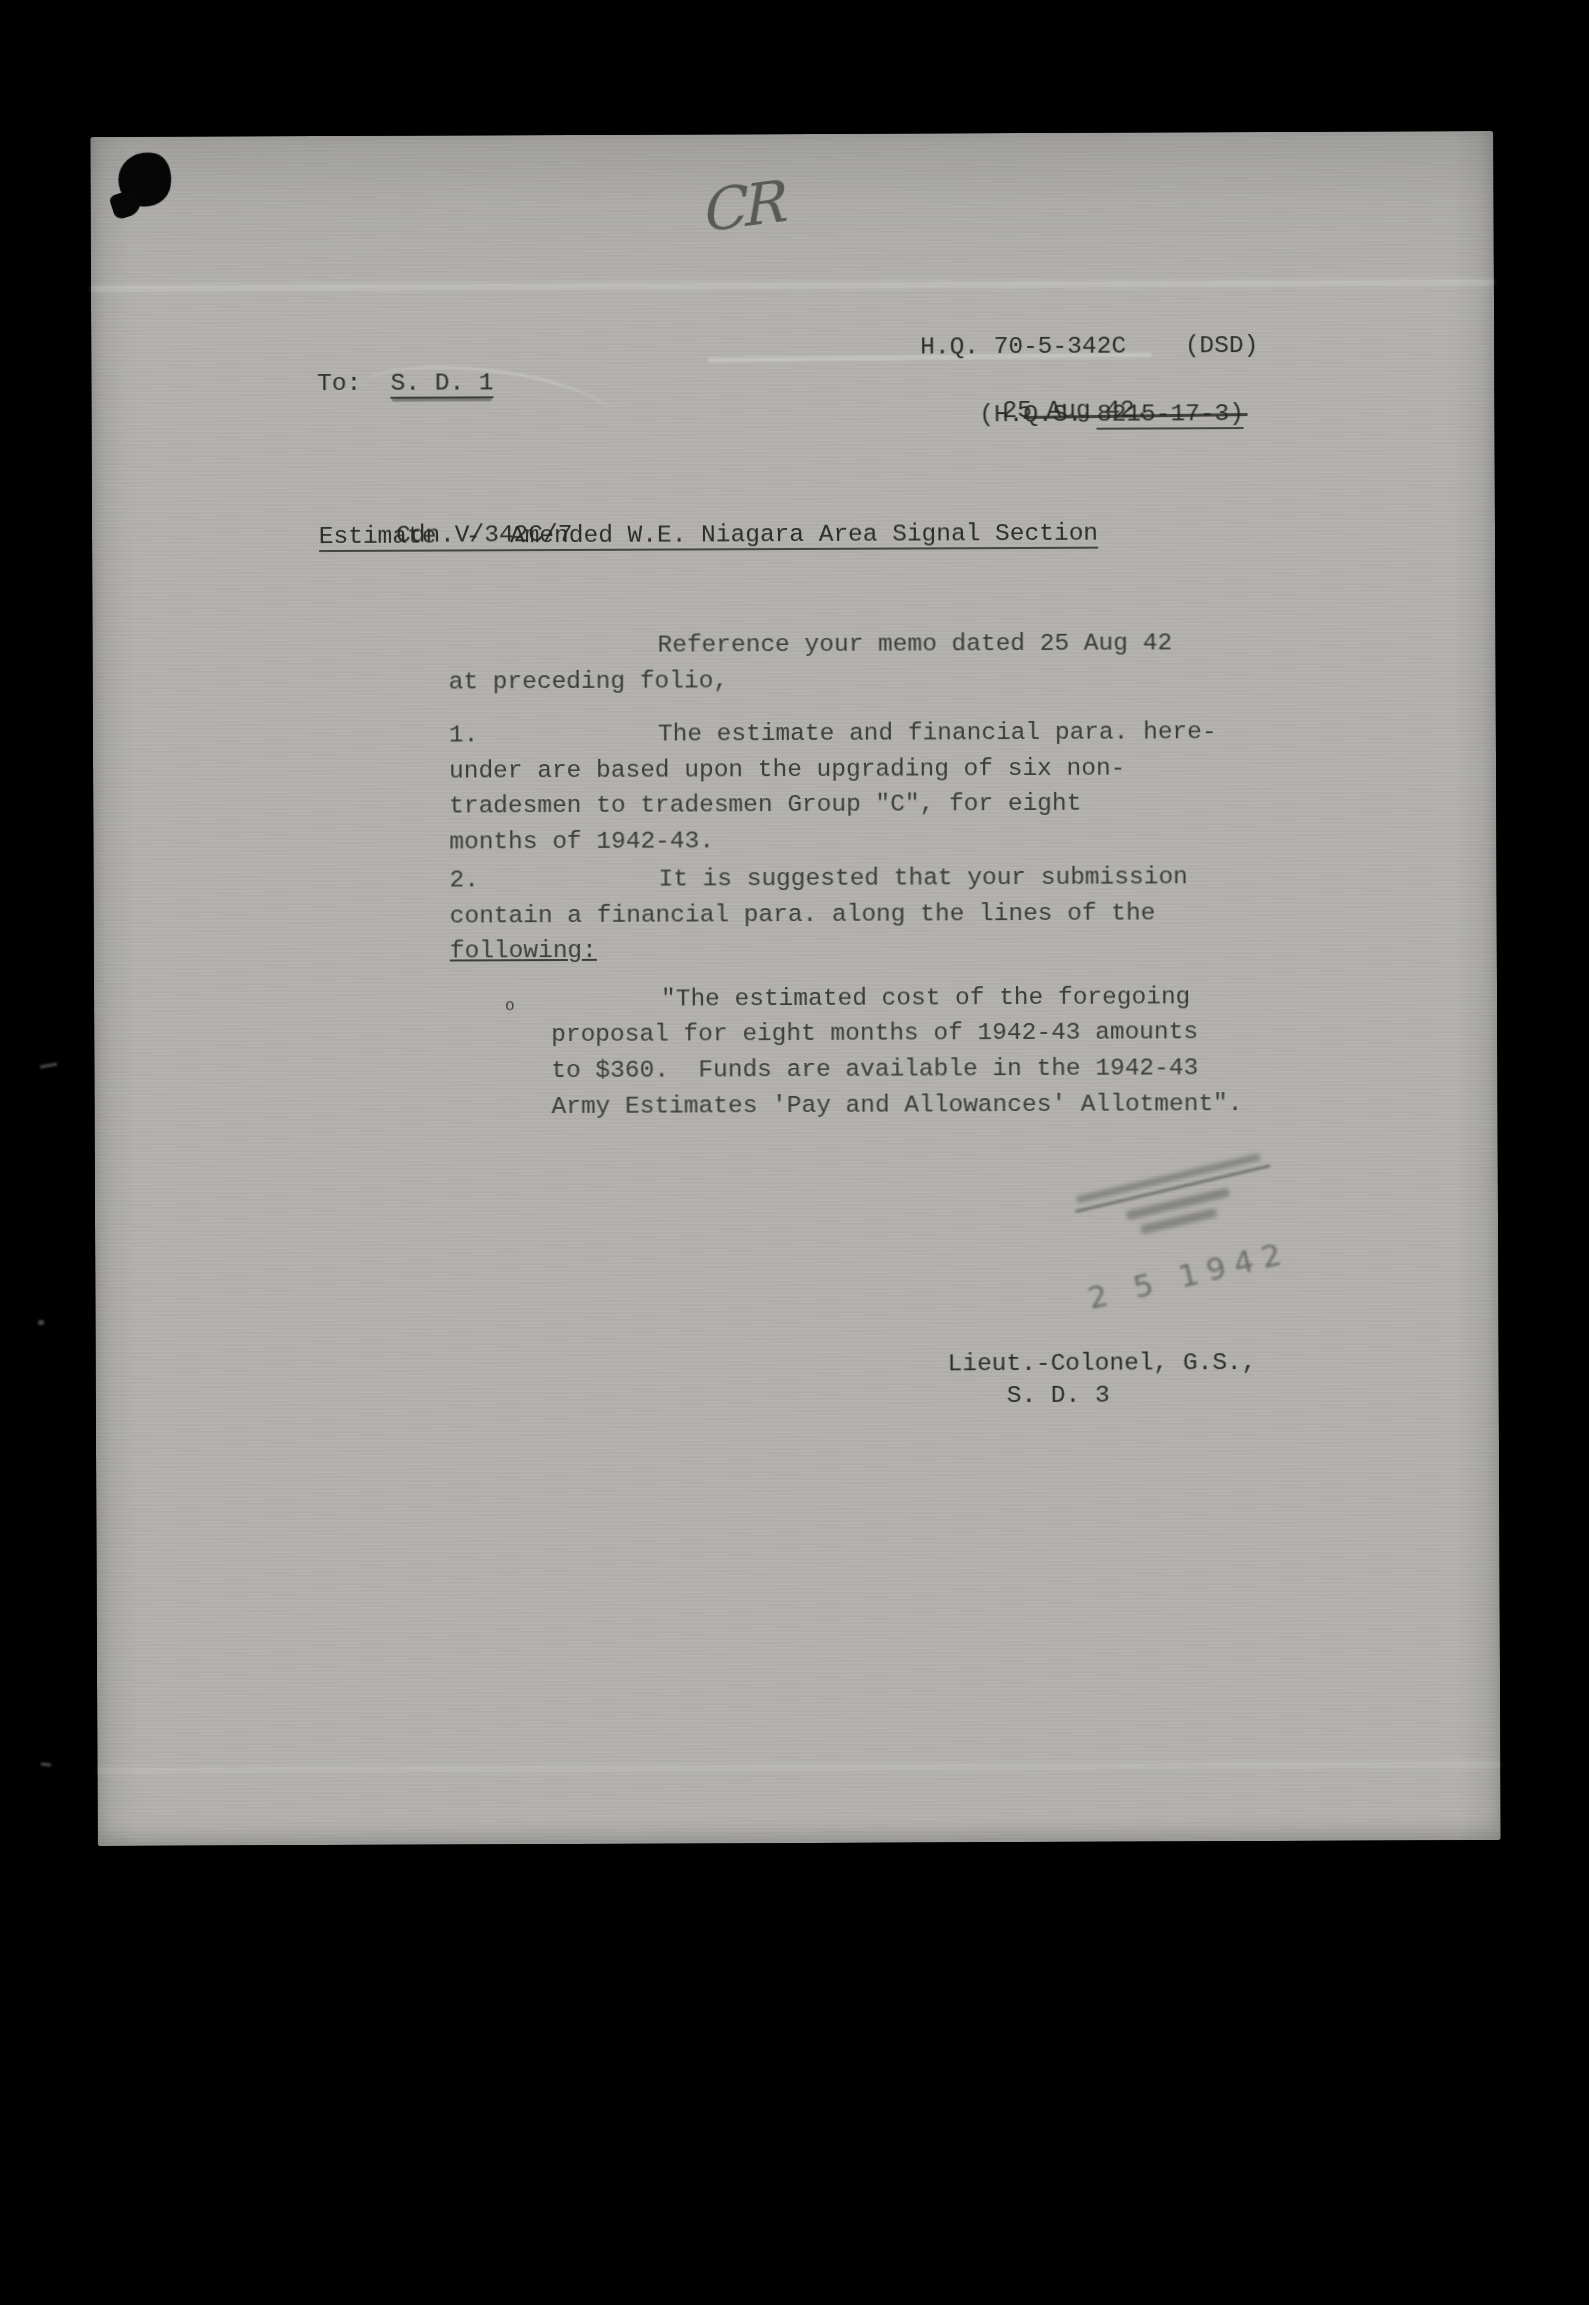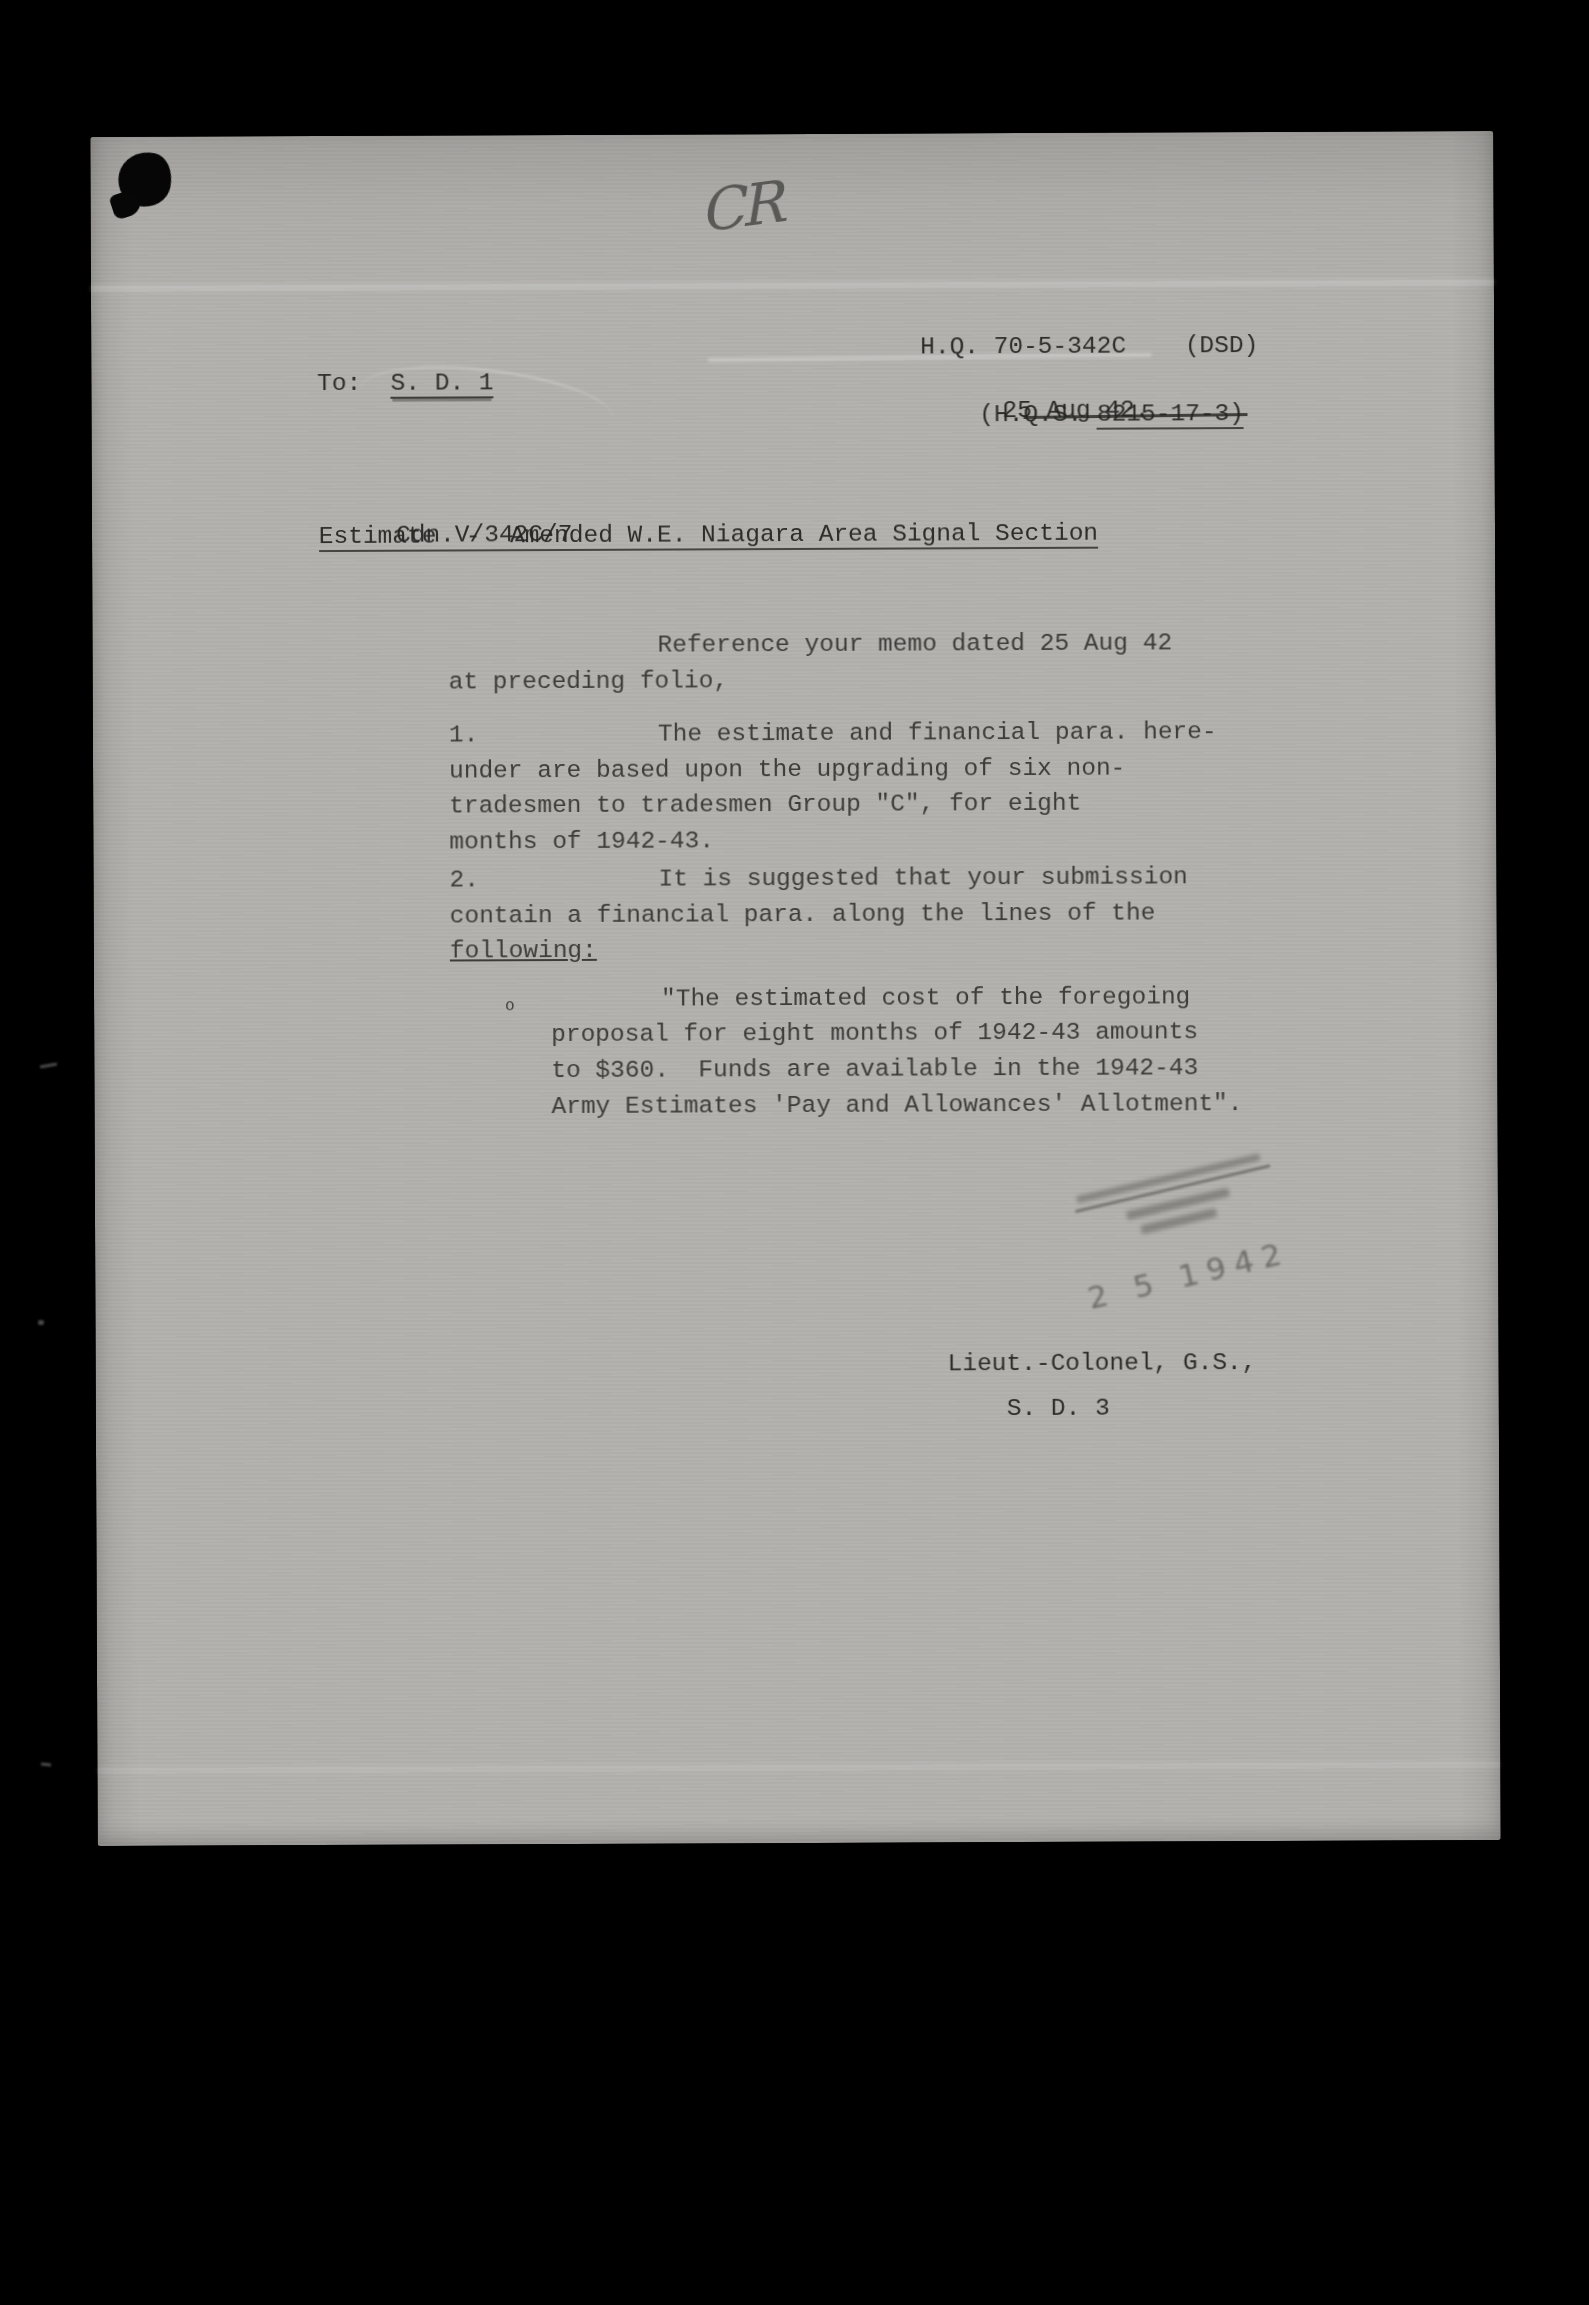--- a/index.html
+++ b/index.html
@@ -96,16 +96,16 @@
 
   <div class="stamp">
     <div class="stampbar" style="left:17px;top:5.6px;width:188px;height:7.5px;"></div>
     <div class="stampline" style="left:13px;top:19px;width:200px;"></div>
     <div class="stampbar" style="left:62px;top:32px;width:105px;height:8.5px;"></div>
     <div class="stampbar" style="left:73px;top:49px;width:77px;height:8.5px;"></div>
     <div class="stampdate">2 5 1942</div>
   </div>
 
   <div class="tw dark" style="left:852px;top:1213px;">Lieut.-Colonel, G.S.,</div>
-  <div class="tw dark" style="left:911px;top:1245px;margin-top:13px;">S. D. 3</div>
+  <div class="tw dark" style="left:911px;top:1245px;">S. D. 3</div>
 
 </div>
 
 
 </body></html>

